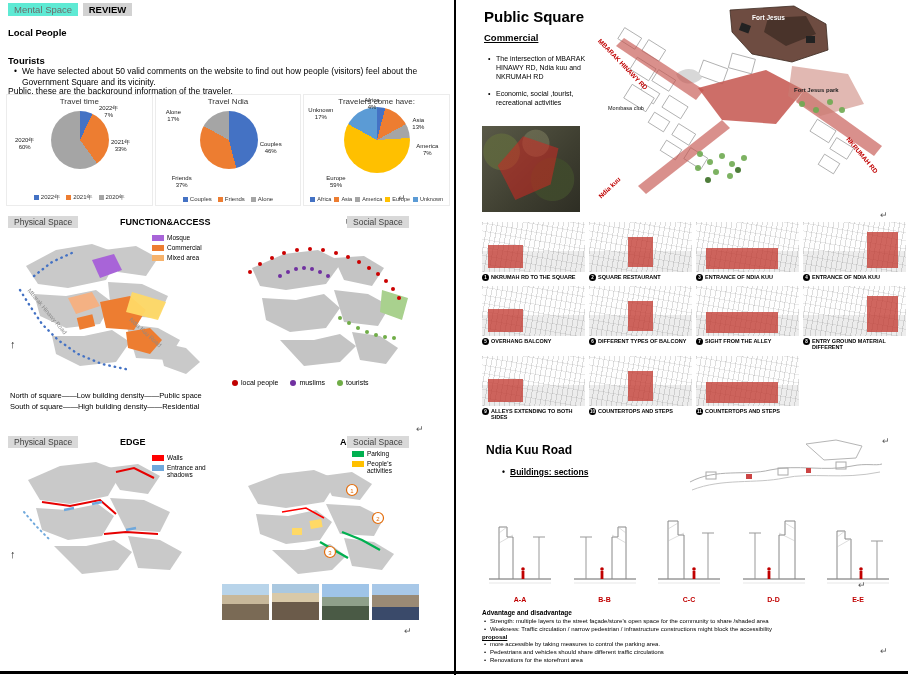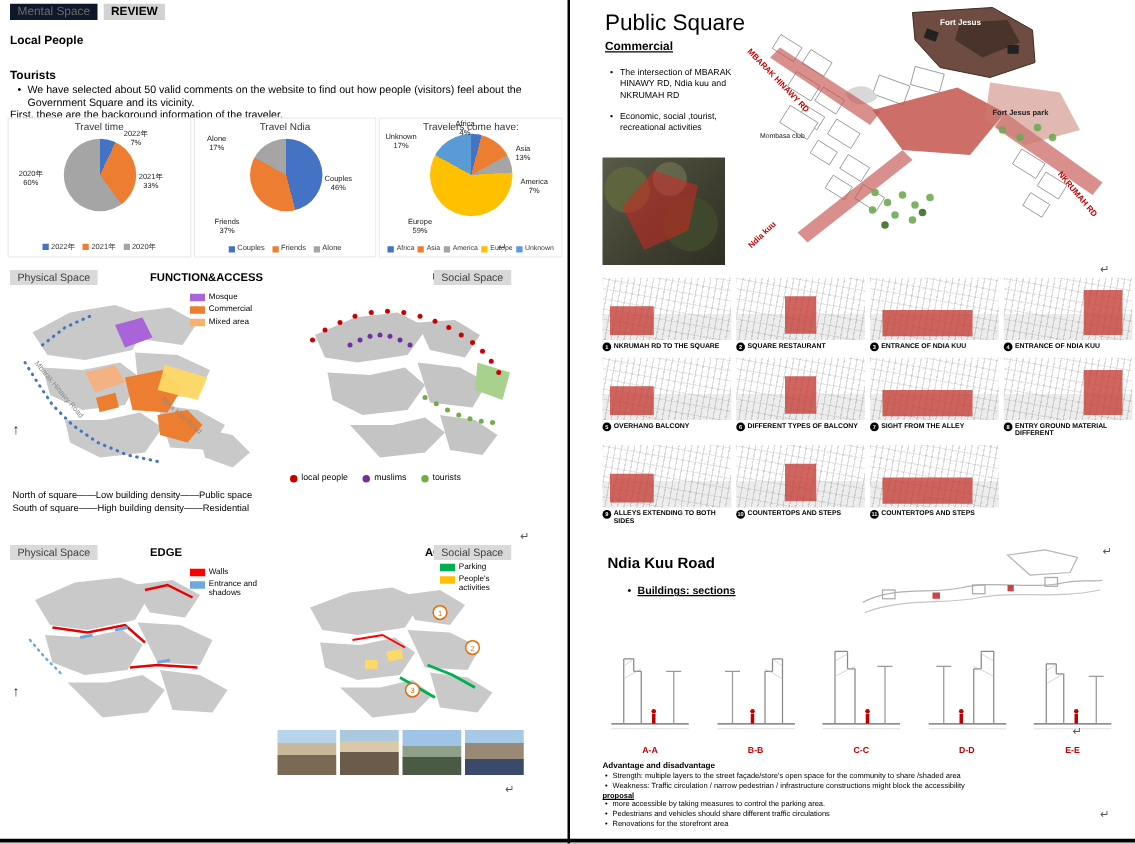--- a/index.html
+++ b/index.html
@@ -5,21 +5,21 @@
   html,body{margin:0;padding:0;background:#888;}
   .page{position:relative;width:908px;height:675px;background:#fff;font-family:"Liberation Sans",sans-serif;color:#000;overflow:hidden;}
   .abs{position:absolute;}
   .divider{left:454px;top:0;width:2px;height:675px;background:#000;}
   .baseline{left:0;top:671px;width:908px;height:3px;background:#000;}
   .u{text-decoration:underline;}
   .pre{white-space:pre-line;}
 
   
   .tabs{left:8px;top:3px;font-size:9.5px;}
-  .tab{display:inline-block;background:#0f172a;color:#6c6c6c;padding:1px 6px;}
+  .tab{display:inline-block;background:#5eead4;color:#6c6c6c;padding:1px 6px;}
   .tab.active{background:#d2d2d2;color:#000;font-weight:bold;margin-left:2px;}
   .h-small{font-weight:bold;font-size:9.5px;}
   .bullet{padding-left:10px;position:relative;font-size:8.5px;line-height:1.3;}
   .bullet::before{content:"•";position:absolute;left:2px;}
   .intro{font-size:8.5px;}
 
   .charts{left:6px;top:94px;width:444px;height:112px;display:flex;gap:2px;}
   .chart{position:relative;flex:1;border:1px solid #ececec;background:#fff;}
   .chart-title{text-align:center;font-size:8px;color:#333;margin-top:2px;}
   .pie{position:absolute;width:58px;height:58px;border-radius:50%;left:44px;top:16px;}
@@ -46,21 +46,21 @@
   .photo{width:47px;height:36px;}
   .photo.p1{background:linear-gradient(180deg,#b8d4ea 0 30%,#c8b89a 30% 55%,#7a6a55 55%);}
   .photo.p2{background:linear-gradient(180deg,#aac8e0 0 25%,#d9c9a8 25% 50%,#6b5b4a 50%);}
   .photo.p3{background:linear-gradient(180deg,#9fc4e8 0 35%,#8fa08a 35% 60%,#4a5a45 60%);}
   .photo.p4{background:linear-gradient(180deg,#a8c8e8 0 30%,#9a8a75 30% 65%,#3a4a6a 65%);}
 
   .ret{position:absolute;font-size:9px;color:#595959;}
   .north{position:absolute;font-size:11px;color:#222;}
 
   
-  .r-title{font-size:18px;font-weight:normal;}
+  .r-title{font-size:15px;font-weight:bold;}
   .r-sub{font-size:9.5px;font-weight:bold;text-decoration:underline;}
   .r-bullets{width:106px;font-size:7px;line-height:1.3;}
   .r-bullets .bullet{font-size:7px;margin-bottom:8px;}
 
   .satellite{width:98px;height:86px;position:absolute;background:
     radial-gradient(circle at 20% 30%, rgba(96,104,62,.85) 0 18%, transparent 19%),
     radial-gradient(circle at 72% 62%, rgba(64,74,44,.9) 0 24%, transparent 25%),
     radial-gradient(circle at 55% 20%, rgba(120,120,90,.6) 0 15%, transparent 16%),
     linear-gradient(135deg,#5a5a48,#3e3e30 60%,#2e2e24);}
   .satellite::after{content:"";position:absolute;inset:0;background:rgba(205,40,35,.55);
@@ -103,21 +103,21 @@
 
     <div class="abs tabs">
       <span class="tab">Mental Space</span>
       <span class="tab active">REVIEW</span>
     </div>
 
     <div class="abs h-small" style="left:8px;top:27px;">Local People</div>
 
     <div class="abs h-small" style="left:8px;top:55px;">Tourists</div>
     <div class="abs bullet" style="left:12px;top:66px;width:426px;">We have selected about 50 valid comments on the website to find out how people (visitors) feel about the Government Square and its vicinity.</div>
-    <div class="abs intro" style="left:8px;top:86px;">First, these are the background information of the traveler.</div>
+    <div class="abs intro" style="left:8px;top:86px;">Public, these are the background information of the traveler.</div>
 
     <div class="abs charts">
 
       <div class="chart">
         <div class="chart-title">Travel time</div>
         <div class="pie" style="background: conic-gradient(rgb(68, 114, 196) 0%, rgb(68, 114, 196) 7%, rgb(237, 125, 49) 7%, rgb(237, 125, 49) 40%, rgb(165, 165, 165) 40%, rgb(165, 165, 165) 100%);"></div>
         <span class="callout" style="left:92px;top:10px;">2022年
 7%</span>
         <span class="callout" style="left:104px;top:44px;">2021年
 33%</span>

